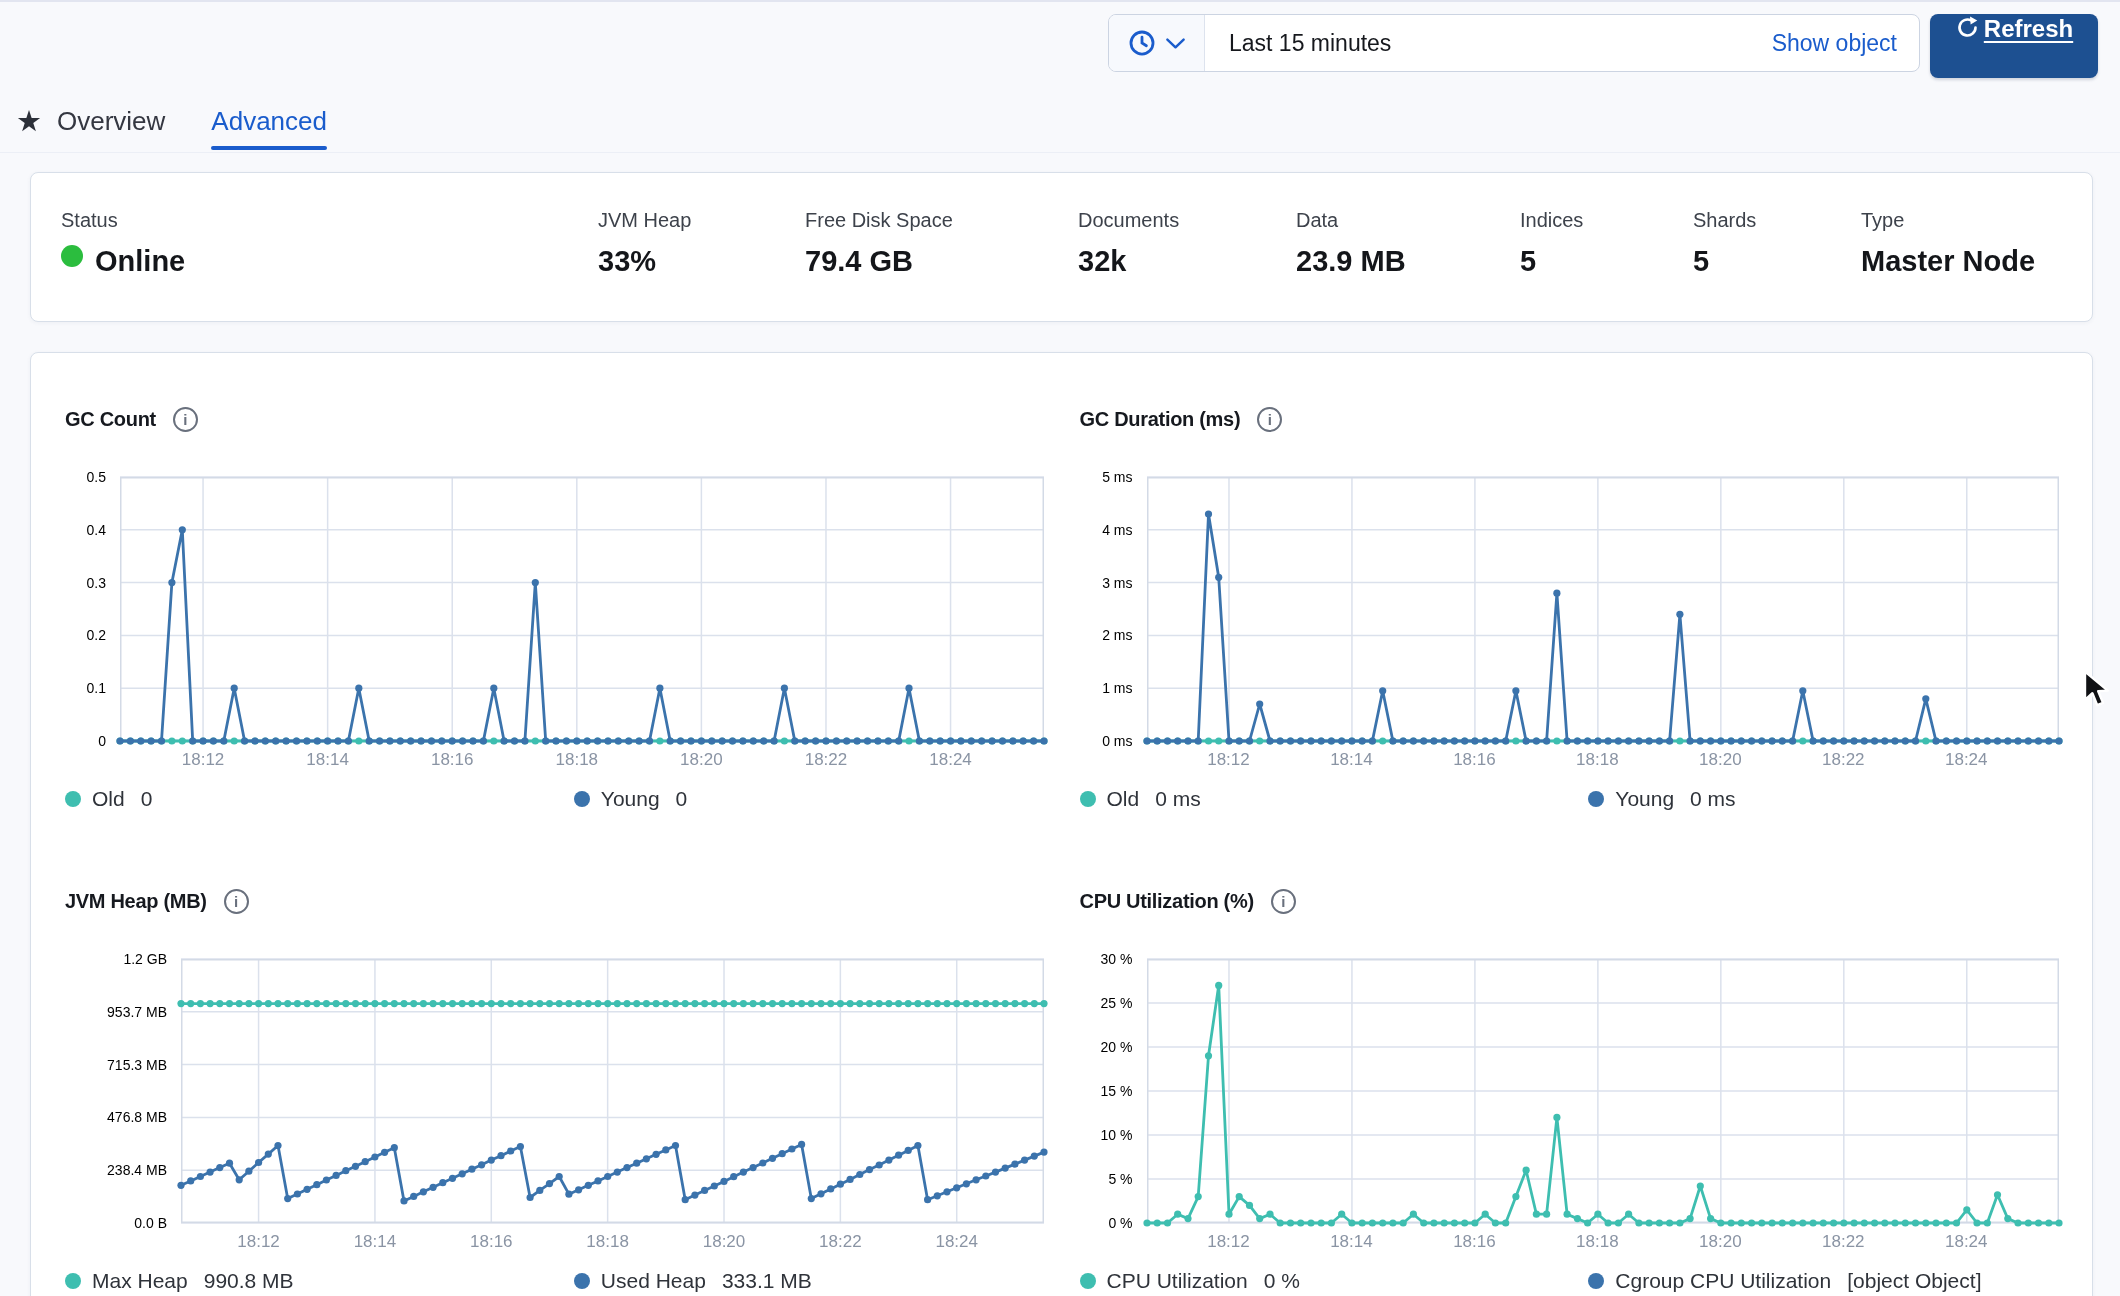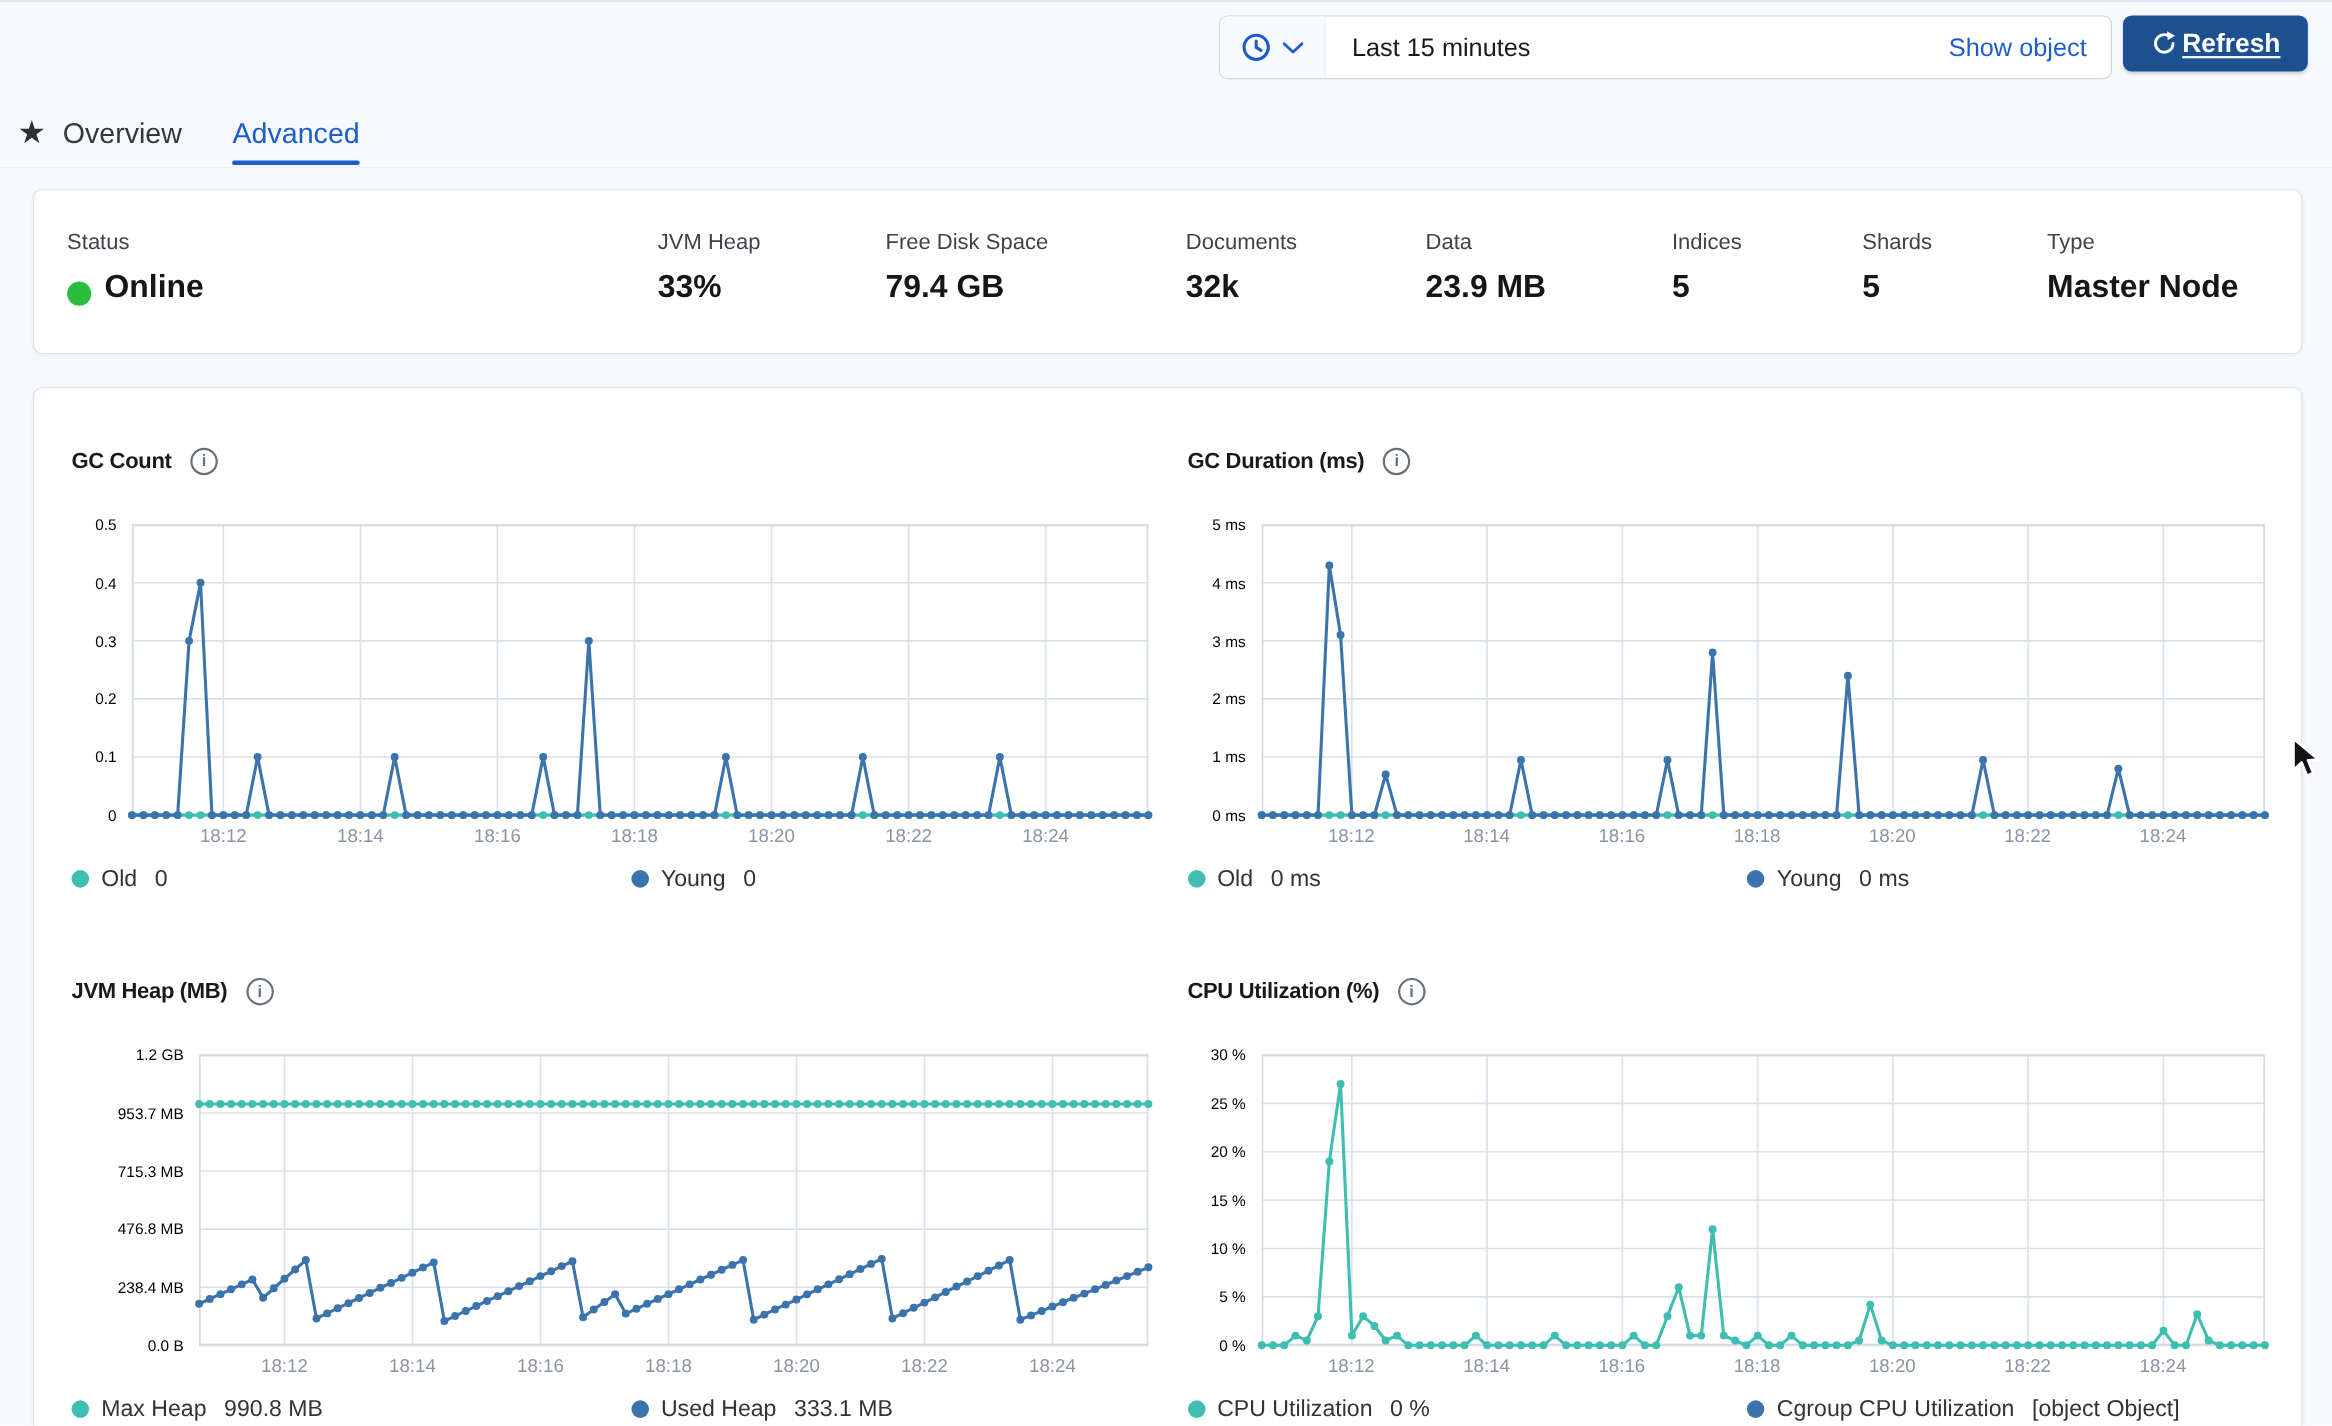--- a/index.html
+++ b/index.html
@@ -20,23 +20,23 @@
   }
   .quick-select{
     width:96px; height:100%; display:flex; align-items:center; justify-content:center; gap:9px;
     border-right:1.5px solid #dde3ee; background:#f7f9fd; border-radius:7px 0 0 7px;
     cursor:pointer; box-sizing:border-box;
   }
   .time-value{flex:1; padding-left:24px; font-size:23px; color:#16181d; cursor:pointer;}
   .show-dates{padding-right:22px; font-size:23px; font-weight:500; cursor:pointer;}
 
   .refresh-btn{
-    position:absolute; left:1930px; top:14px; width:168px; height:51px;
+    position:absolute; left:1930px; top:14px; width:168px; height:64px;
     border-radius:8px; border:none; color:#fff; cursor:pointer;
-    display:flex; align-items:center; justify-content:center; gap:4px;
+    display:flex; align-items:flex-start; justify-content:center; gap:4px;
     font-size:24px; font-weight:600; font-family:inherit;
     box-shadow:0 2px 3px rgba(20,40,80,.18);
   }
   .refresh-btn .lbl{text-decoration:underline; text-underline-offset:4px;}
 
   
   .tabs{position:absolute; left:16px; top:98px; height:46px; display:flex; align-items:center;}
   .tab{display:flex; align-items:center; gap:15px; font-size:26px; cursor:pointer; position:relative;}
   .tab.overview{color:#343741; margin-right:46px;}
   .tab.advanced{font-weight:500;}
@@ -45,21 +45,21 @@
 
   
   .panel{
     position:absolute; left:30px; background:#fff;
     border:1.5px solid #d8dfe9; border-radius:8px; box-sizing:border-box;
     box-shadow:0 1px 4px rgba(40,55,90,.05);
   }
   .summary-panel{top:172px; width:2063px; height:150px;}
   .summary-item{position:absolute; top:36px;}
   .summary-label{font-size:20px; color:#3d424b;}
-  .summary-value{margin-top:13px; font-size:29px; font-weight:600; color:#14161a; display:flex; align-items:flex-end; white-space:nowrap;}
+  .summary-value{margin-top:13px; font-size:29px; font-weight:600; color:#14161a; display:flex; align-items:flex-start; white-space:nowrap;}
   .status-dot{width:22px; height:22px; border-radius:50%; margin-right:12px; flex:0 0 auto;}
 
   
   .charts-panel{top:352px; width:2063px; height:1210px; padding:48px 34px; }
   .charts-grid{display:grid; grid-template-columns:1fr 1fr; column-gap:36px; row-gap:72px;}
   .chart{min-width:0;}
   .title-row{display:flex; align-items:center; gap:17px; height:36px; margin-bottom:40px;}
   .chart-title{font-size:20px; font-weight:700; color:#16191f; letter-spacing:-.3px;}
   .info-icon{
     width:25px; height:25px; border:2px solid #69707d; border-radius:50%; box-sizing:border-box;

